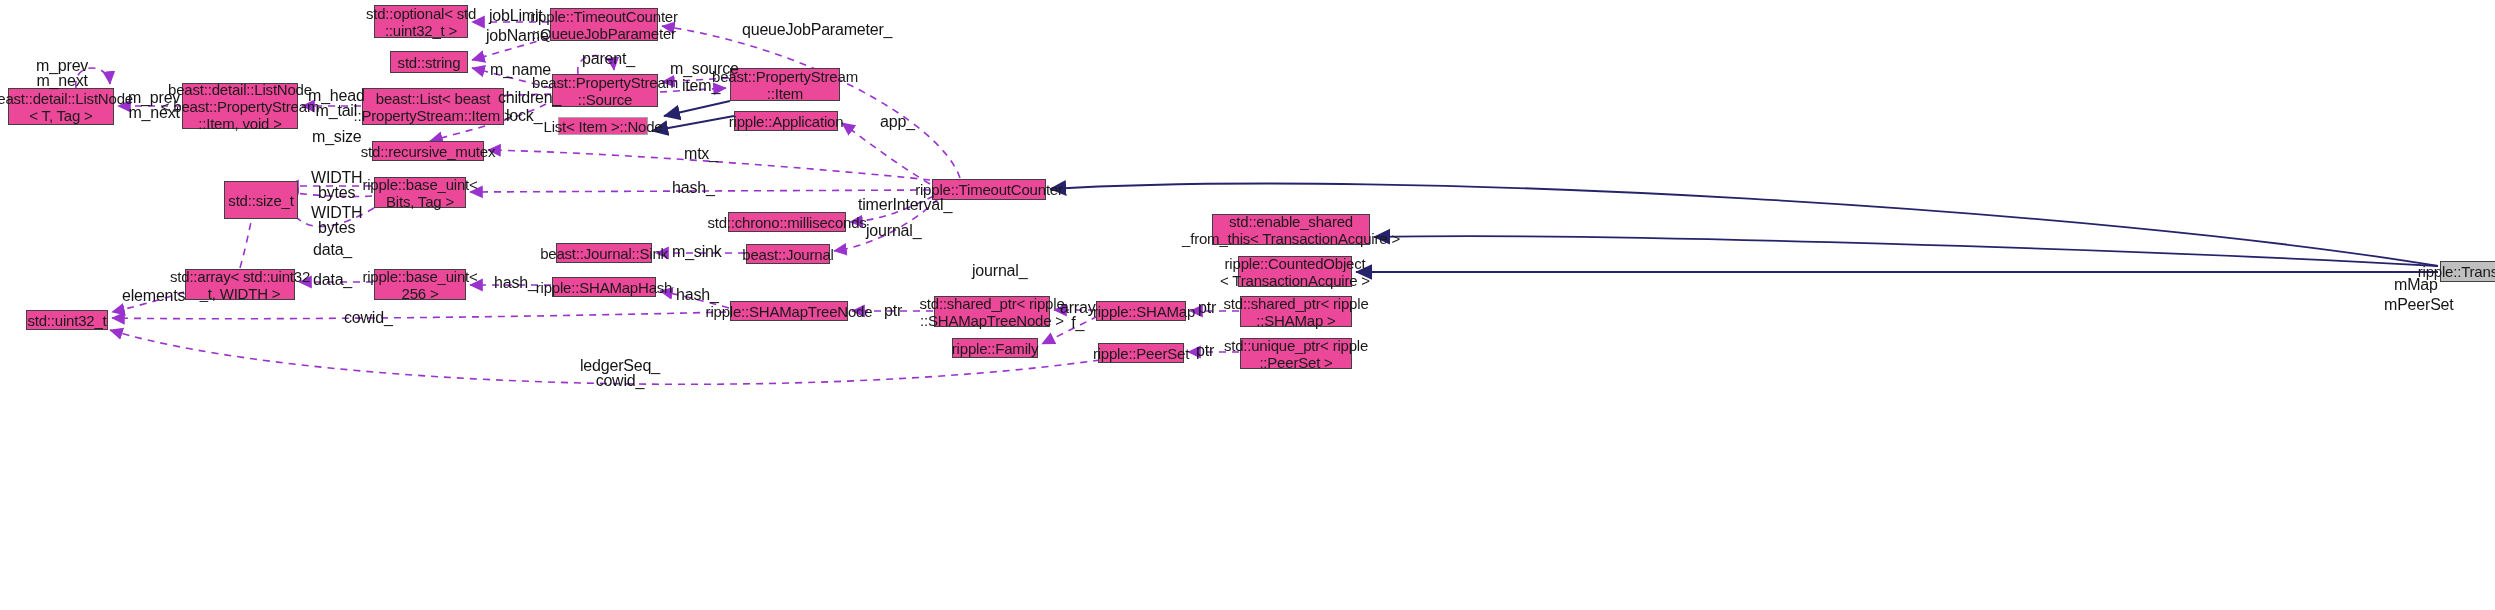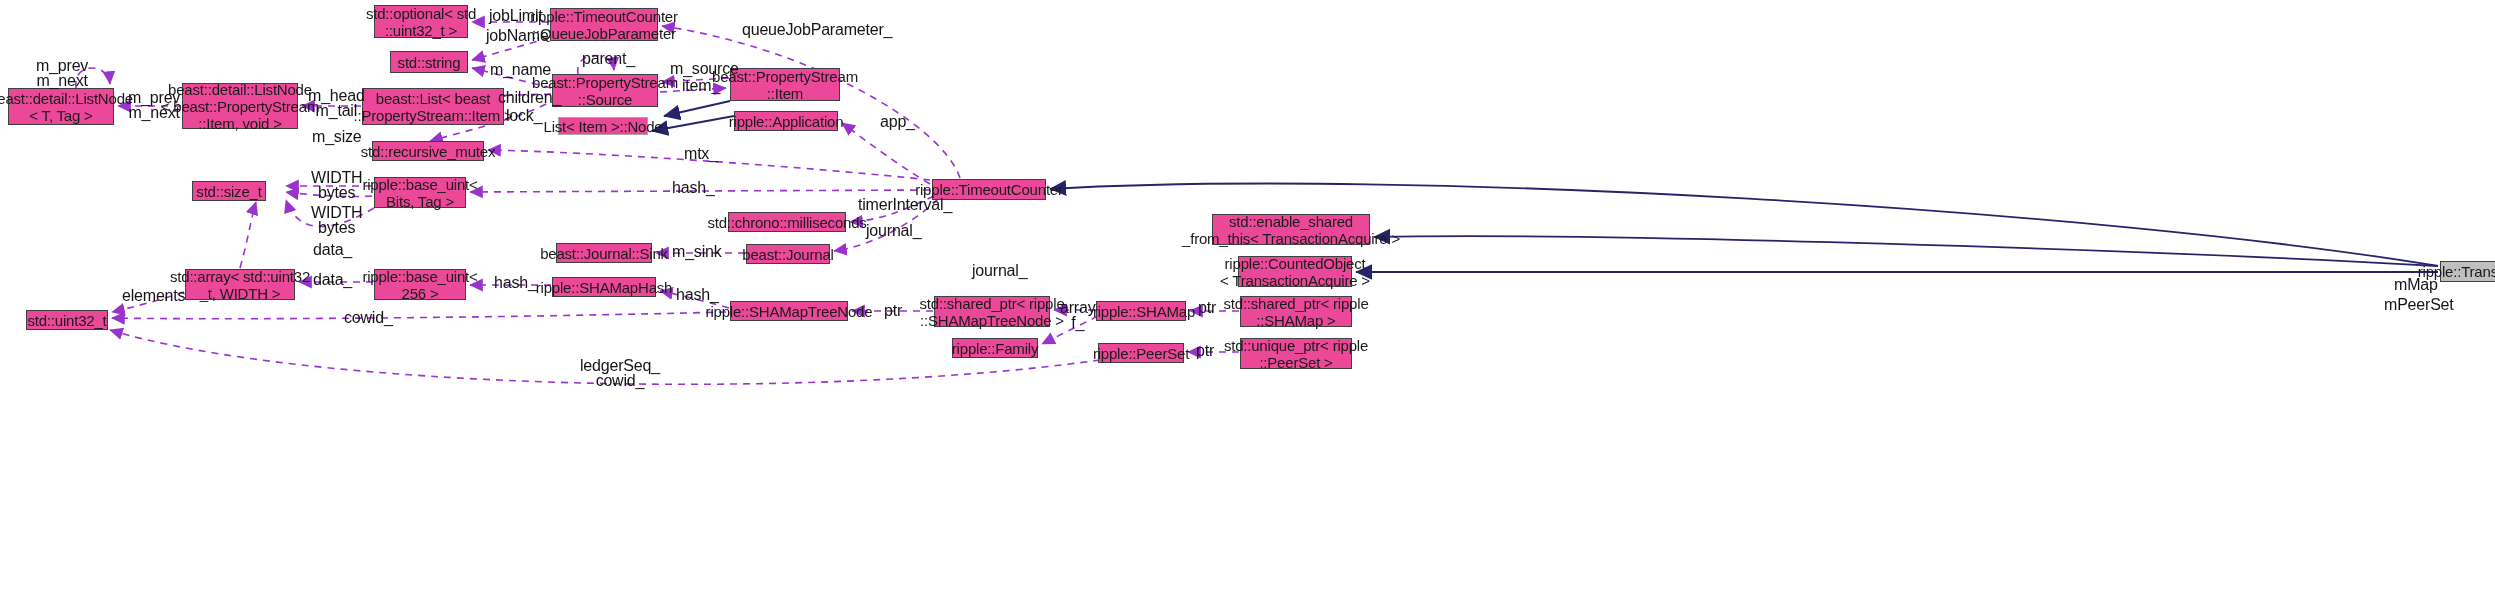--- a/index.html
+++ b/index.html
@@ -168,21 +168,21 @@
       <div class="node" style="left: 390px; top: 51px; width: 78px; height: 22px;">std::string</div>
       <div class="node" style="left: 550px; top: 8px; width: 108px; height: 33px;">ripple::TimeoutCounter
 ::QueueJobParameter</div>
       <div class="node" style="left: 552px; top: 74px; width: 106px; height: 33px;">beast::PropertyStream
 ::Source</div>
       <div class="node" style="left: 730px; top: 68px; width: 110px; height: 33px;">beast::PropertyStream
 ::Item</div>
       <div class="node soft" style="left: 558px; top: 117px; width: 90px; height: 18px;">List&lt; Item &gt;::Node</div>
       <div class="node" style="left: 734px; top: 111px; width: 104px; height: 20px;">ripple::Application</div>
       <div class="node" style="left: 372px; top: 141px; width: 112px; height: 20px;">std::recursive_mutex</div>
-      <div class="node" style="left: 192px; top: 181px; width: 74px; height: 20px;">std::size_t</div>
+      <div class="node" style="left: 224px; top: 181px; width: 74px; height: 38px;">std::size_t</div>
       <div class="node" style="left: 374px; top: 177px; width: 92px; height: 31px;">ripple::base_uint&lt;
 Bits, Tag &gt;</div>
       <div class="node" style="left: 932px; top: 179px; width: 114px; height: 21px;">ripple::TimeoutCounter</div>
       <div class="node" style="left: 728px; top: 212px; width: 118px; height: 20px;">std::chrono::milliseconds</div>
       <div class="node" style="left: 1212px; top: 214px; width: 158px; height: 31px;">std::enable_shared
 _from_this&lt; TransactionAcquire &gt;</div>
       <div class="node" style="left: 556px; top: 243px; width: 96px; height: 20px;">beast::Journal::Sink</div>
       <div class="node" style="left: 746px; top: 244px; width: 84px; height: 20px;">beast::Journal</div>
       <div class="node" style="left: 1238px; top: 256px; width: 114px; height: 31px;">ripple::CountedObject
 &lt; TransactionAcquire &gt;</div>

